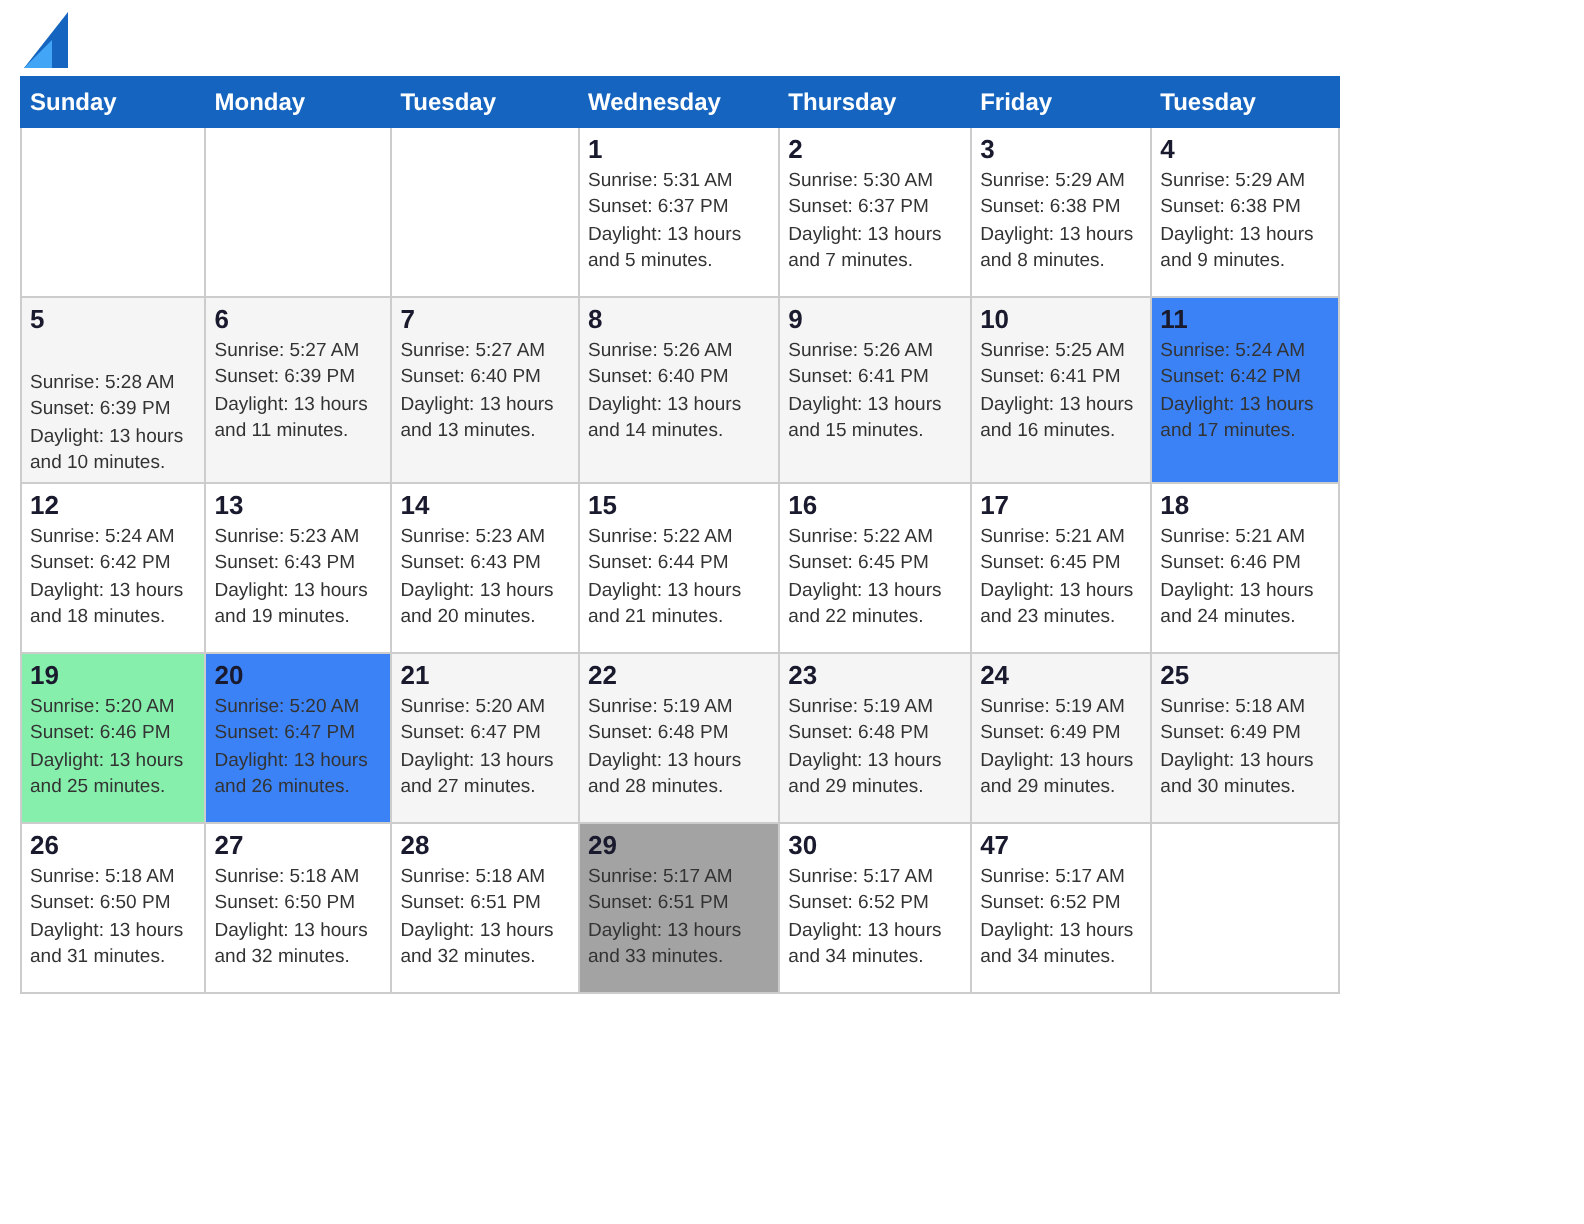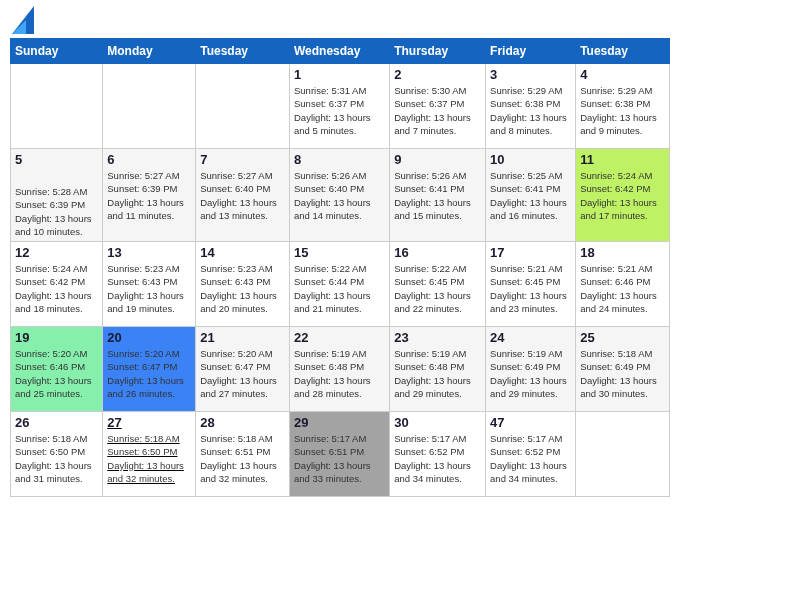--- a/index.html
+++ b/index.html
@@ -185,21 +185,21 @@
 Daylight: 13 hours
 and 15 minutes.</div>
           </td>
           <td style="background-color: rgb(245, 245, 245);">
             <span class="day-number">10</span>
             <div class="day-info" style="white-space: pre-line;">Sunrise: 5:25 AM
 Sunset: 6:41 PM
 Daylight: 13 hours
 and 16 minutes.</div>
           </td>
-          <td style="background-color: #bef264; margin-left: 40px;">
+          <td style="background-color: #3b82f6; margin-left: 40px;">
             <span class="day-number">11</span>
             <div class="day-info" style="white-space: pre-line;">Sunrise: 5:24 AM
 Sunset: 6:42 PM
 Daylight: 13 hours
 and 17 minutes.</div>
           </td>
         </tr>
         <tr>
           <td style="background-color: rgb(255, 255, 255);">
             <span class="day-number">12</span>
@@ -303,21 +303,21 @@
           </td>
         </tr>
         <tr>
           <td style="background-color: rgb(255, 255, 255);">
             <span class="day-number">26</span>
             <div class="day-info" style="white-space: pre-line;">Sunrise: 5:18 AM
 Sunset: 6:50 PM
 Daylight: 13 hours
 and 31 minutes.</div>
           </td>
-          <td style="background-color: rgb(255, 255, 255); text-decoration: underline;">
+          <td style="background-color: rgb(255, 255, 255);">
             <span class="day-number">27</span>
             <div class="day-info" style="white-space: pre-line;">Sunrise: 5:18 AM
 Sunset: 6:50 PM
 Daylight: 13 hours
 and 32 minutes.</div>
           </td>
           <td style="background-color: rgb(255, 255, 255);">
             <span class="day-number">28</span>
             <div class="day-info" style="white-space: pre-line;">Sunrise: 5:18 AM
 Sunset: 6:51 PM

